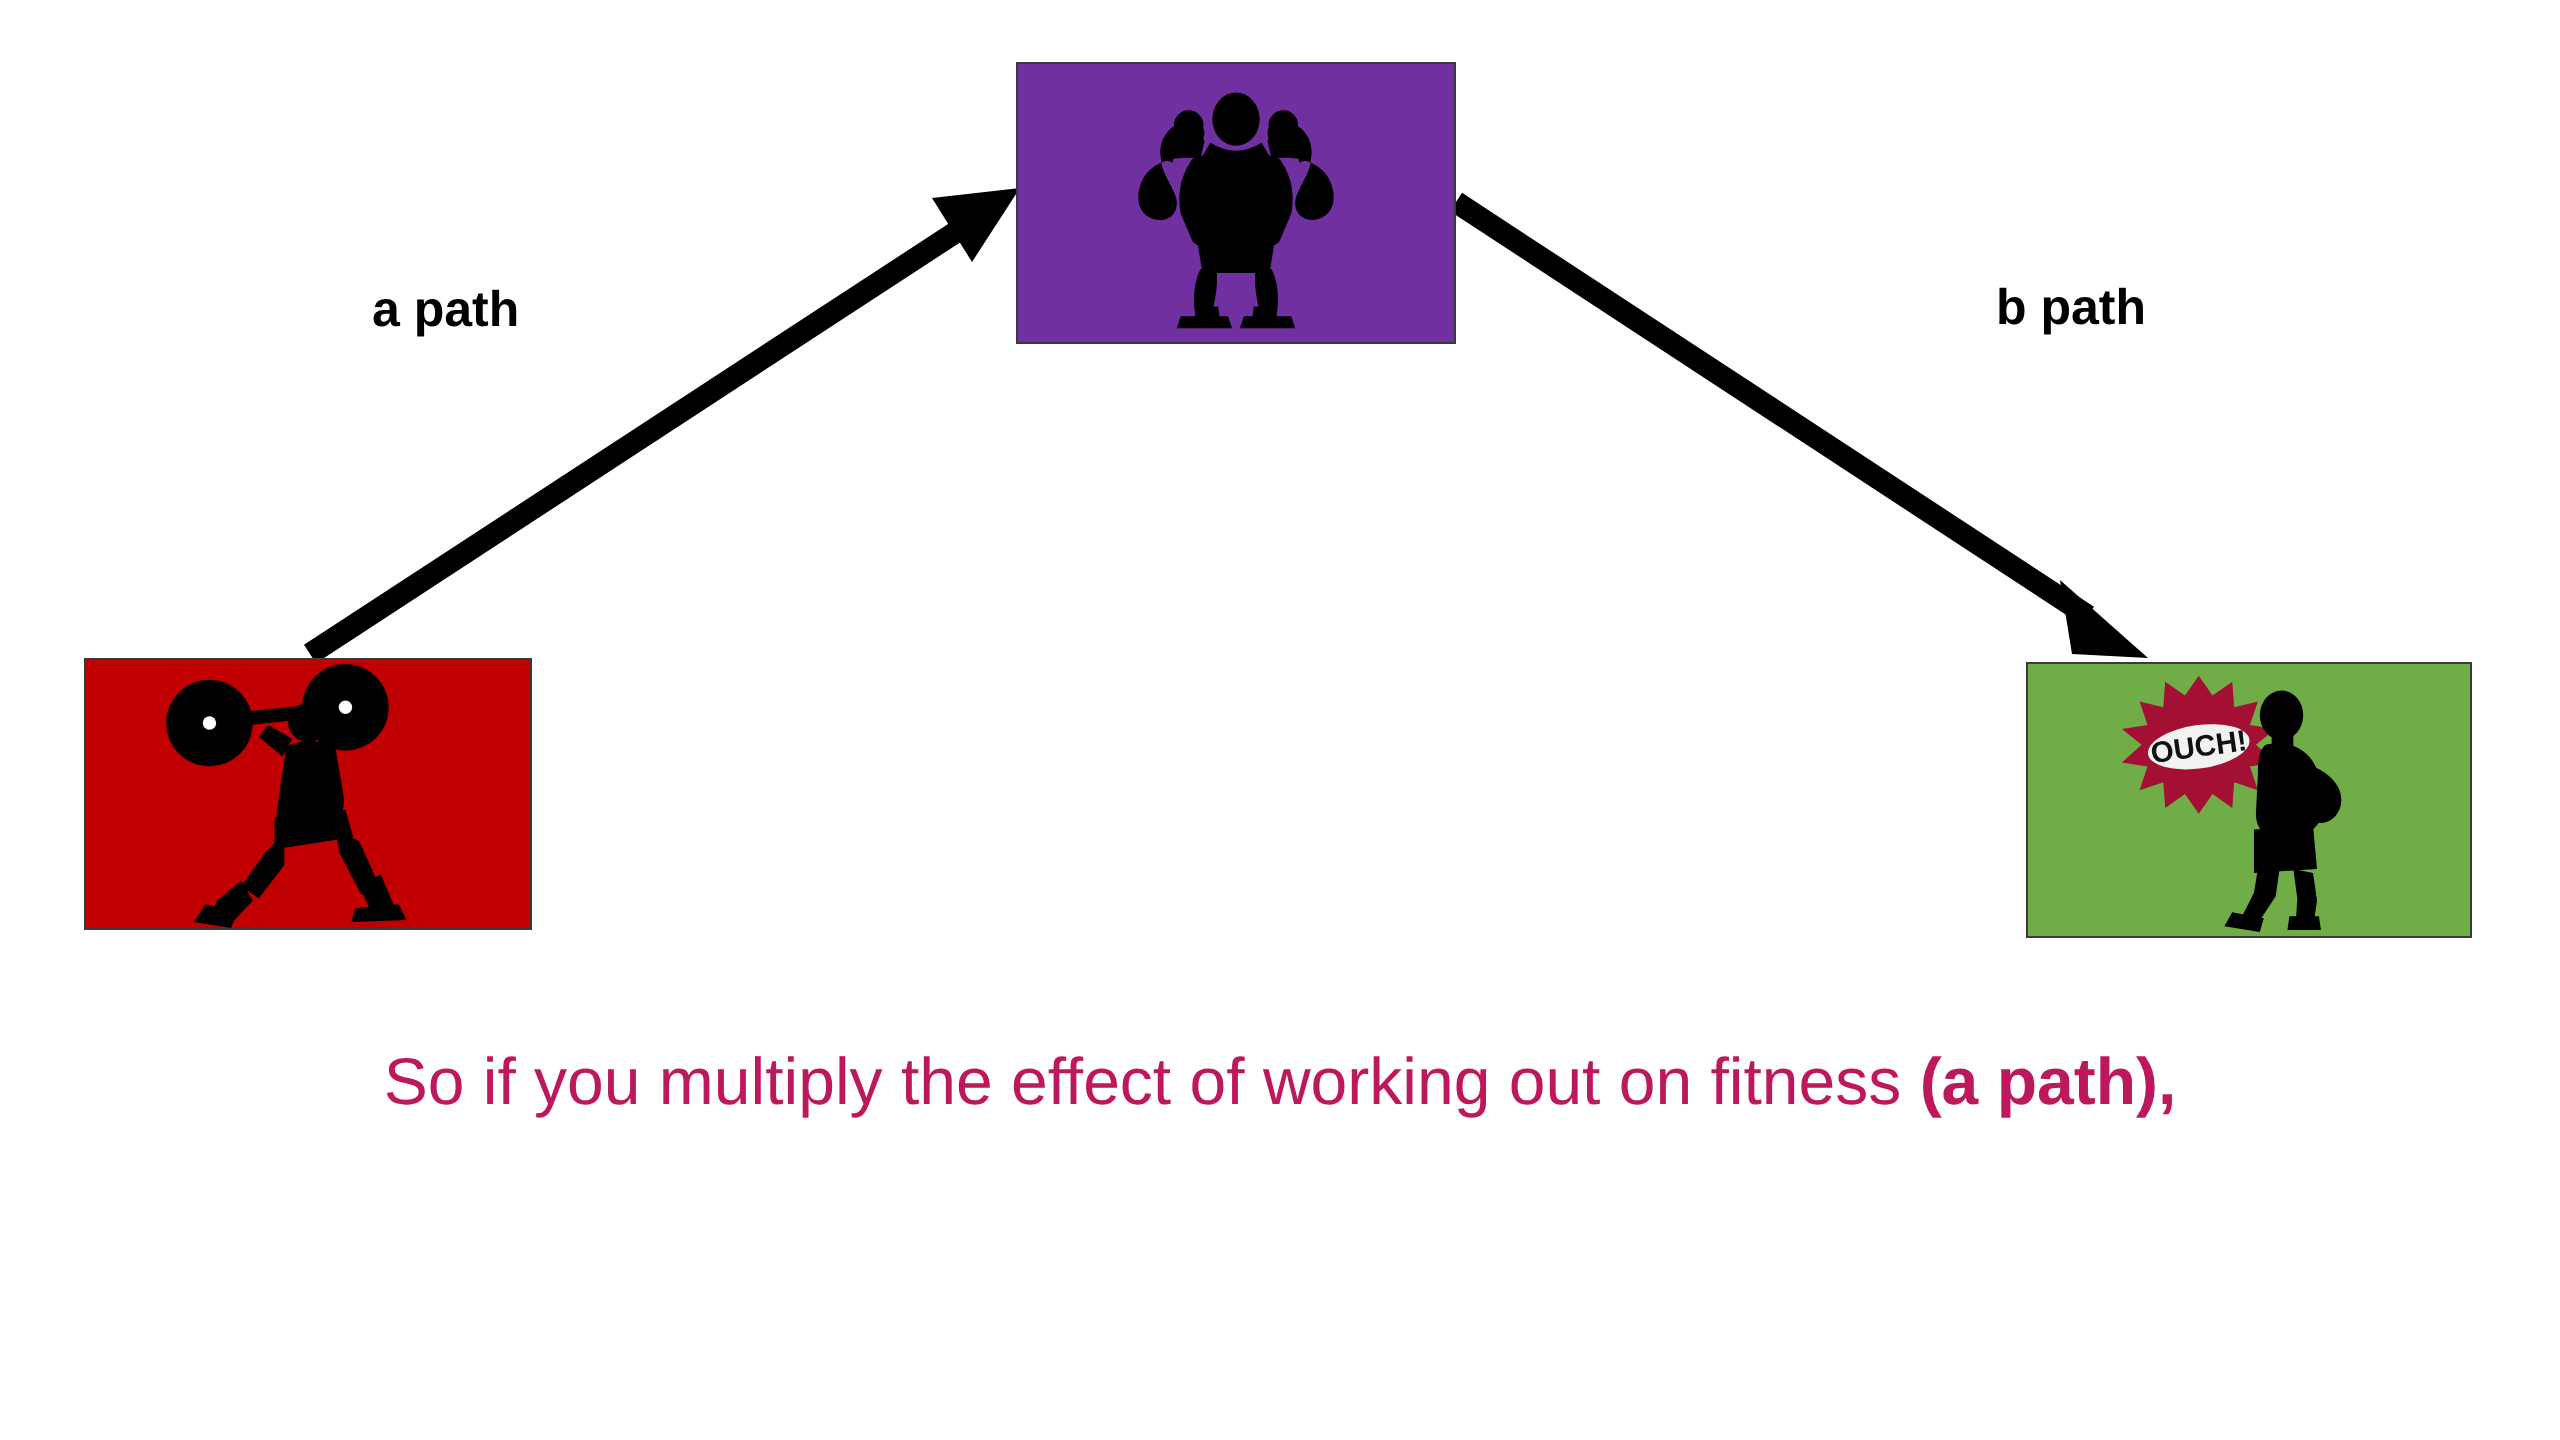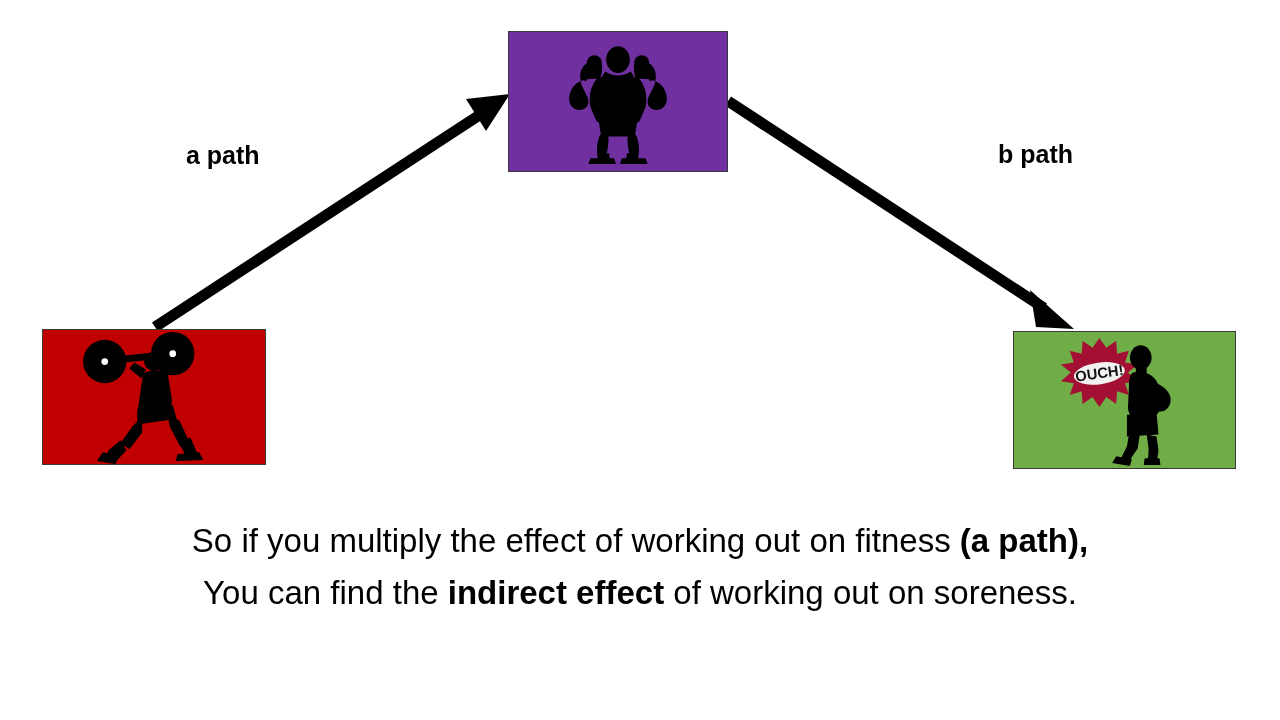--- a/index.html
+++ b/index.html
@@ -89,21 +89,21 @@
   #caption {
     position: absolute;
     left: 0;
     top: 515px;
     width: 1280px;
     z-index: 3;
     text-align: center;
     font-family: "Liberation Sans", sans-serif;
     font-size: 33px;
     line-height: 52px;
-    color: #000000;
+    color: #be185d;
   }
   .caption-line {
     display: block;
     white-space: nowrap;
   }
   .caption-line b { font-weight: bold; }
 </style>
 </head>
 <body style="background: rgb(255, 255, 255);">
 
@@ -288,16 +288,15 @@
       <path fill="#000000" d="M132 128 l15 0 l1 7 l-17 0 Z"></path>
     </svg>
   </div>
 
   <div class="path-label" id="label-a-path" style="left: 186px; top: 143px;">a path</div>
 
   <div class="path-label" id="label-b-path" style="left: 998px; top: 142px;">b path</div>
 
   <div id="caption">
       <span class="caption-line"><span>So if you multiply the effect of working out on fitness </span><b>(a path),</b></span>
-      <span class="caption-line"><span>You can find the </span><b>indirect effect</b><span> of working out on soreness.</span></span>
     </div>
 
 </div>
 
 </body></html>

